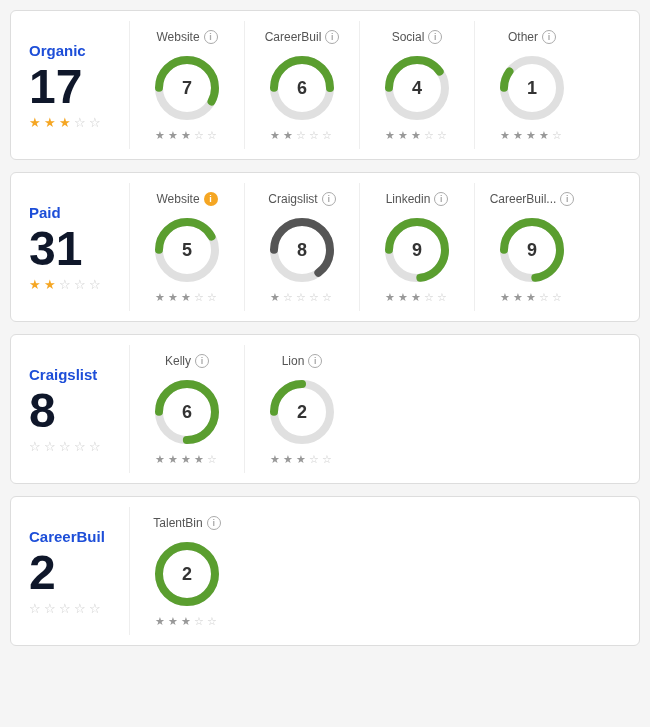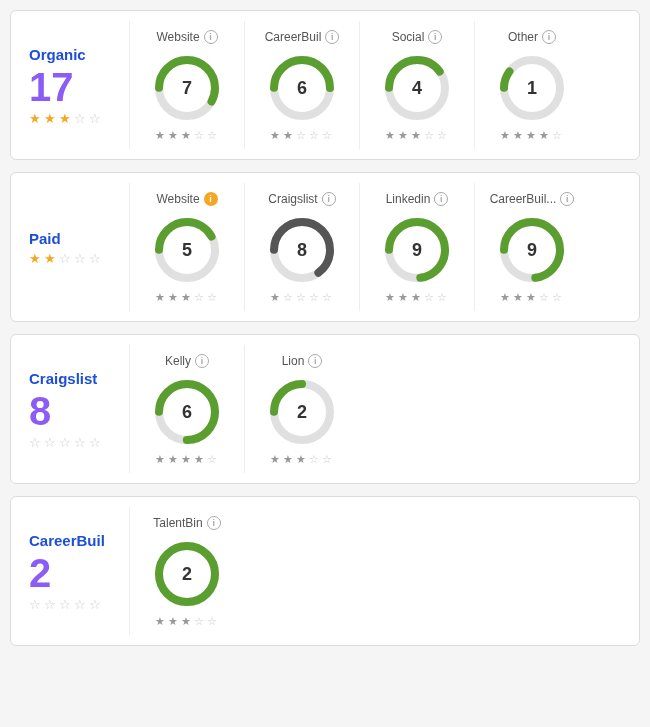--- a/index.html
+++ b/index.html
@@ -31,23 +31,23 @@
     }
 
     .section-label {
       font-weight: bold;
       font-size: 15px;
       color: #1d4ed8;
       margin-bottom: 4px;
     }
 
     .section-count {
-      font-size: 40px;
+      font-size: 48px;
       font-weight: bold;
-      color: #8b5cf6;
+      color: #0f172a;
       line-height: 1;
       margin-bottom: 4px;
     }
 
     .stars {
       display: flex;
       gap: 1px;
     }
 
     .star {
@@ -241,20 +241,21 @@
             <span class="star gray-filled">★</span>
             <span class="star gray-filled">★</span>
             <span class="star empty">☆</span>
       </div>
     </div>
       </div>
     </div>
     <div class="section-card">
       <div class="section-summary">
     <div class="section-label">Paid</div>
+    <div class="section-count">31</div>
     <div class="stars">
       <span class="star filled">★</span>
           <span class="star filled">★</span>
           <span class="star empty">☆</span>
           <span class="star empty">☆</span>
           <span class="star empty">☆</span>
     </div>
   </div>
       <div class="sources-row">
         <div class="source-cell">

